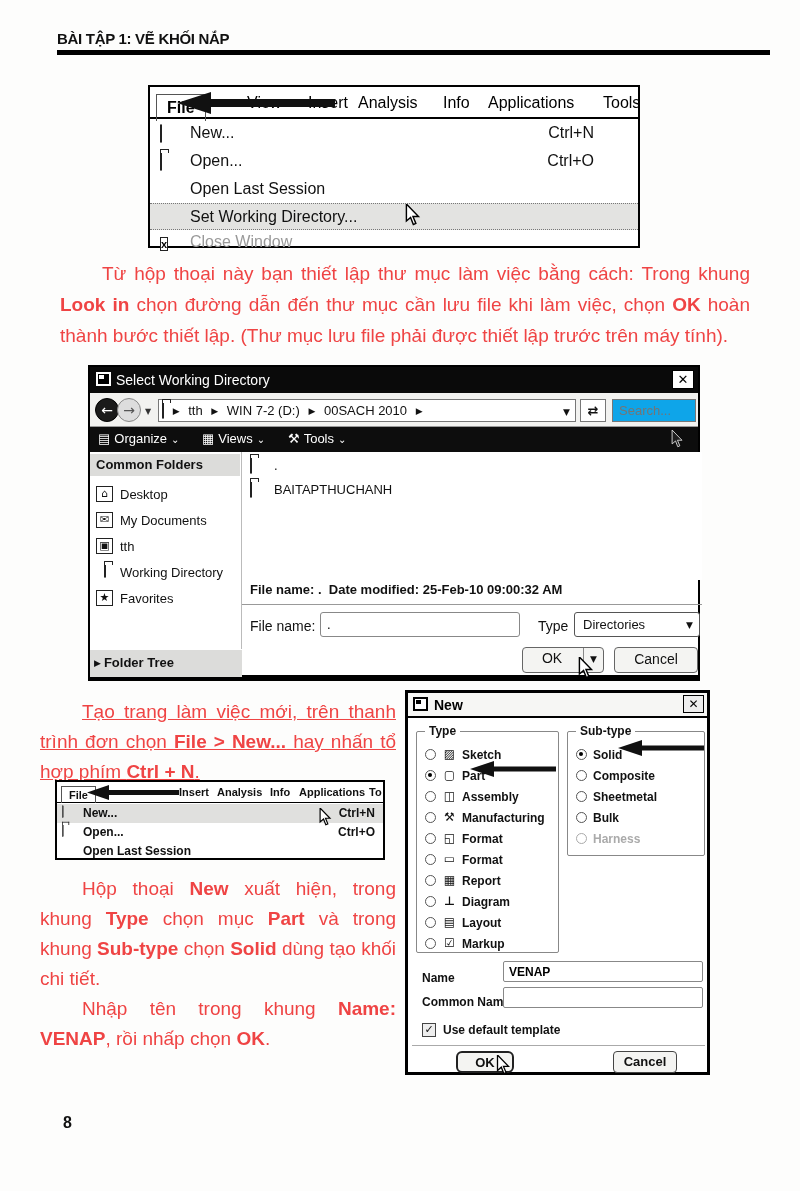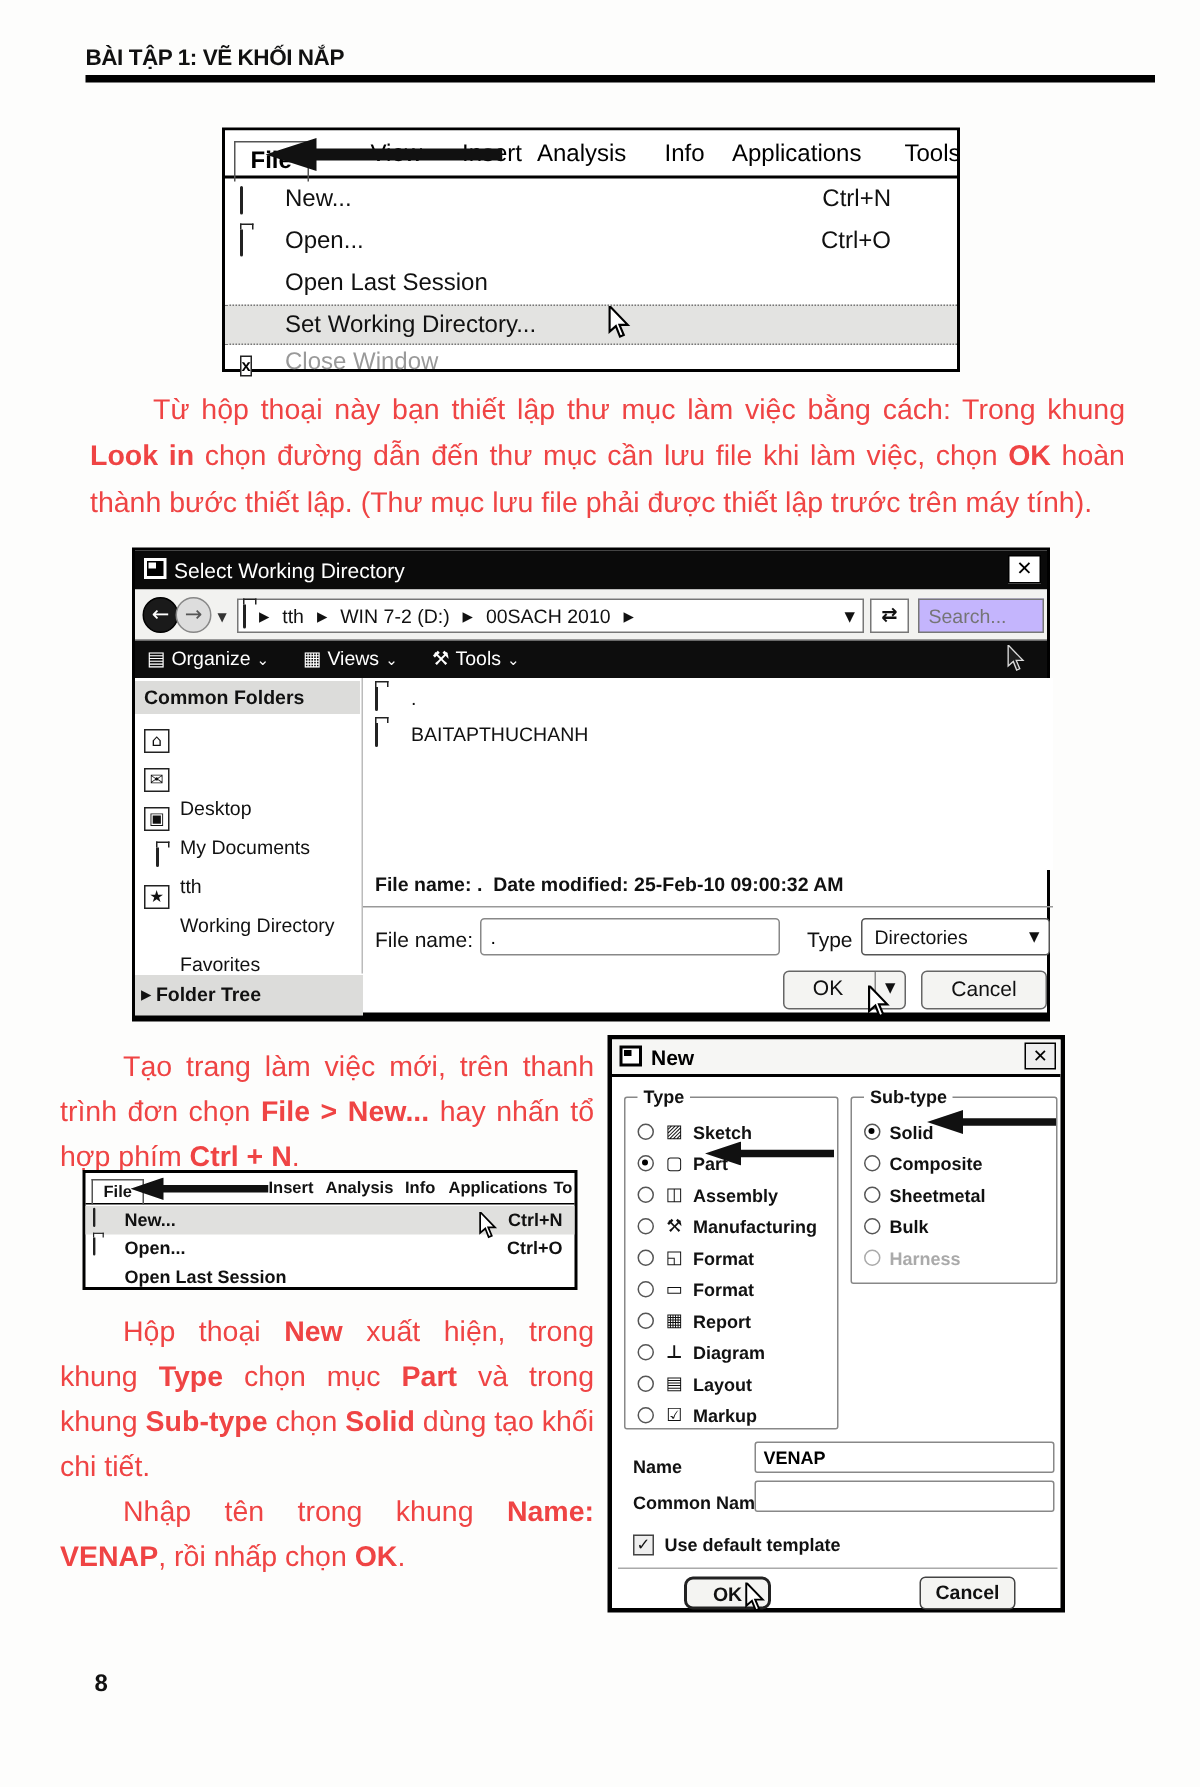--- a/index.html
+++ b/index.html
@@ -14,21 +14,21 @@
   .bold { font-weight:bold; }
 
   
   .hdr-left  { left:57px;  top:30px; font-size:15px; font-weight:bold; letter-spacing:-0.3px; }
   .hdr-right { right:30px; top:30px; font-size:15px; font-weight:bold; letter-spacing:-0.3px; }
   .hdr-rule  { left:57px; top:50px; width:713px; height:5px; background:#000; }
 
   
   .para { font-size:19px; line-height:31px; text-align:justify; text-indent:42px; color:#ef4444; }
   .para-1 { left:60px; top:258px; width:690px; }
-  .para-2 { left:40px; top:697px; width:356px; line-height:30px; }
+  .para-2 { left:40px; top:697px; width:356px; line-height:30px;text-decoration:underline; }
   .para-3 { left:40px; top:874px; width:356px; line-height:30px; }
   .para-4 { left:40px; top:994px; width:356px; line-height:30px; }
 
   
   .menu-lg { left:148px; top:85px; width:492px; height:163px; background:#fff; border:2px solid #000; }
   .menu-lg .mbar { position:absolute; left:0; top:0; width:100%; height:32px; border-bottom:2px solid #000; background:#fff; }
   .menu-lg .mbar span { position:absolute; top:7px; font-size:16px; color:#000; }
   .menu-lg .file-box { left:6px; top:2px; padding:4px 10px; border:1px solid #555; border-bottom:none; font-weight:bold; }
   .mi-row { position:absolute; left:0; width:100%; height:27px; font-size:16px; }
   .mi-row .mi-label { position:absolute; left:40px; top:4px; }
@@ -60,31 +60,31 @@
   .addr { position:absolute; left:0; top:26px; width:100%; height:34px; background:#f2f2f0; border-bottom:1px solid #999; }
   .nav-b { position:absolute; top:5px; width:24px; height:24px; border-radius:50%; text-align:center; line-height:22px; font-size:14px; }
   .nav-back { left:5px; background:#1a1a1a; color:#fff; border:1px solid #000; }
   .nav-fwd  { left:27px; background:#ddd; color:#555; border:1px solid #888; }
   .nav-dd { position:absolute; left:55px; top:14px; font-size:8px; color:#333; }
   .crumb-box { position:absolute; left:68px; top:6px; width:418px; height:23px; background:#fff; border:1px solid #777; font-size:13px; }
   .crumb-box .c-item { position:relative; top:3px; margin:0 3px; }
   .crumb-sep { font-size:9px; position:relative; top:2px; margin:0 2px; }
   .crumb-dd { position:absolute; right:5px; top:7px; font-size:9px; }
   .refresh-box { position:absolute; left:490px; top:6px; width:26px; height:23px; background:#fff; border:1px solid #777; text-align:center; line-height:21px; font-size:13px; font-weight:bold; }
-  .search-box { position:absolute; left:522px; top:6px; width:84px; height:23px; background:#c4b5fd; border:1px solid #777; font-size:13px; color:#333; padding:3px 6px; font-family:"Liberation Sans",sans-serif; }
+  .search-box { position:absolute; left:522px; top:6px; width:84px; height:23px; background:#0ea5e9; border:1px solid #777; font-size:13px; color:#333; padding:3px 6px; font-family:"Liberation Sans",sans-serif; }
 
   .tbar2 { position:absolute; left:0; top:60px; width:100%; height:25px; background:#0d0d0d; color:#fff; font-size:13px; }
   .tbar2 .tb-item { position:absolute; top:4px; }
   .tb-glyph { margin-right:4px; }
   .tb-chev { font-size:10px; margin-left:4px; }
 
   .sidebar { position:absolute; left:0; top:85px; width:152px; height:197px; background:#fff; border-right:1px solid #bbb; }
   .sb-hdr { position:absolute; left:0; top:2px; width:150px; height:22px; background:#dcdcda; font-size:13px; font-weight:bold; padding:3px 6px; }
   .sb-item { position:absolute; left:6px; width:144px; height:24px; font-size:13px; }
-  .sb-item .sb-label { position:absolute; left:24px; top:3px;margin-top:44px; }
+  .sb-item .sb-label { position:absolute; left:24px; top:3px; }
   .sb-ic { position:absolute; left:0; top:2px; width:17px; height:16px; border:1.5px solid #222; background:#fff; text-align:center; font-size:11px; line-height:14px; }
   .ftree { position:absolute; left:0; top:283px; width:152px; height:27px; background:#dcdcda; font-size:13px; font-weight:bold; padding:5px 4px; }
   .ftree .exp { font-size:9px; margin-right:3px; position:relative; top:-1px; }
 
   .flist { position:absolute; left:152px; top:85px; width:460px; height:128px; background:#fff; }
   .f-row { position:absolute; left:8px; height:22px; font-size:13px; }
   .f-row .f-label { position:absolute; left:24px; top:2px; }
 
   .info-line { position:absolute; left:160px; top:215px; font-size:13px; font-weight:bold; }
   .info-sep { position:absolute; left:152px; top:237px; width:460px; height:1px; background:#999; }

